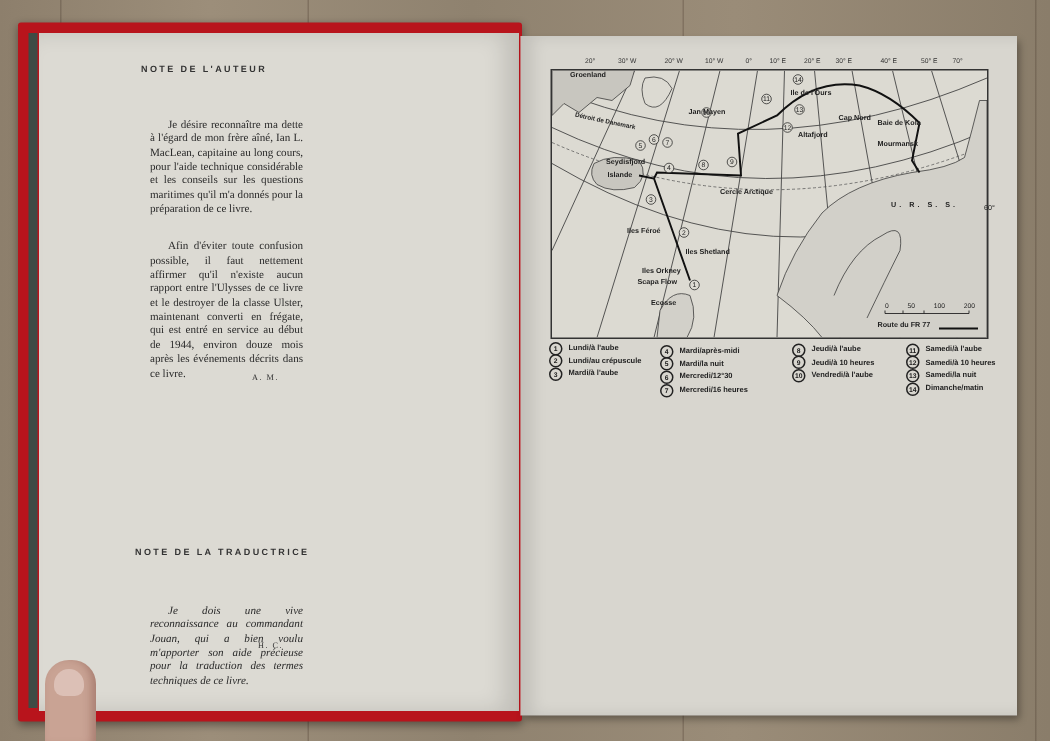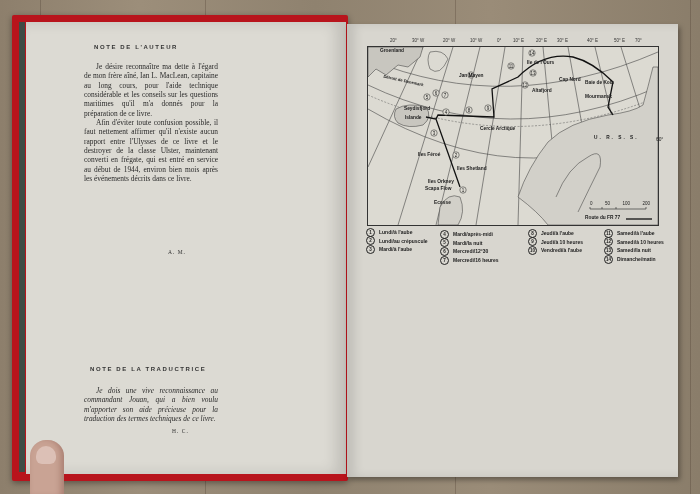--- a/index.html
+++ b/index.html
@@ -9,21 +9,21 @@
   .wood-line{position:absolute;top:0;bottom:0;width:1px;background:rgba(60,45,30,0.25);}
   .cover{position:absolute;left:12px;top:15px;width:336px;height:466px;background:#b8141c;border-radius:2px;
     box-shadow:0 2px 6px rgba(0,0,0,0.4);}
   .cover-inner{position:absolute;left:19px;top:22px;width:6px;height:450px;background:#3e4b45;}
   .page-left{position:absolute;left:26px;top:22px;width:320px;height:452px;background:#dcdad3;
     box-shadow:inset -10px 0 14px rgba(0,0,0,0.12);}
   .page-right{position:absolute;left:347px;top:24px;width:331px;height:453px;background:#d8d6cf;
     box-shadow:inset 8px 0 10px rgba(0,0,0,0.10), 2px 3px 5px rgba(0,0,0,0.35);}
   .heading{position:absolute;font-family:"Liberation Sans",sans-serif;font-size:6px;letter-spacing:1.6px;color:#333;font-weight:bold;}
   .para{position:absolute;font-size:7.4px;line-height:9.35px;color:#2a2a2a;text-align:justify;}
-  .para p{margin:0;text-indent:12px;}
+  .para p{margin:16px;text-indent:12px;}
   .italic{font-style:italic;}
   .sig{position:absolute;font-size:5.5px;color:#333;letter-spacing:1px;}
   .thumb{position:absolute;left:30px;top:440px;width:34px;height:60px;background:#c9a394;border-radius:16px 16px 4px 4px;
     box-shadow:inset -3px -2px 6px rgba(120,70,60,0.4);}
   .thumbnail-nail{position:absolute;left:36px;top:446px;width:20px;height:18px;background:#dcc0b6;border-radius:10px 10px 6px 6px;}
   .map{position:absolute;left:367px;top:46px;width:290px;height:178px;border:1px solid #333;background:#dcdad2;overflow:hidden;}
   .map svg{position:absolute;left:0;top:0;}
   .lon-labels{position:absolute;left:367px;top:38px;width:290px;height:8px;font-family:"Liberation Sans",sans-serif;font-size:4.5px;color:#333;}
   .lon-labels span{position:absolute;top:0;}
   .maplabel{position:absolute;font-family:"Liberation Sans",sans-serif;font-size:4.8px;font-weight:bold;color:#222;white-space:nowrap;}
@@ -43,21 +43,21 @@
 
 <div class="cover"></div>
 <div class="cover-inner"></div>
 
 <div class="page-left"></div>
 
 <div class="heading" style="left:94px;top:44px;">NOTE DE L'AUTEUR</div>
 
 <div class="para" style="left:84px;top:62px;width:134px;">
   <p>Je désire reconnaître ma dette à l'égard de mon frère aîné, Ian L. MacLean, capitaine au long cours, pour l'aide technique considérable et les conseils sur les questions maritimes qu'il m'a donnés pour la préparation de ce livre.</p>
-  <p>Afin d'éviter toute confusion possible, il faut nettement affirmer qu'il n'existe aucun rapport entre l'Ulysses de ce livre et le destroyer de la classe Ulster, maintenant converti en frégate, qui est entré en service au début de 1944, environ bien mois après les événements décrits dans ce livre.</p>
+  <p>Afin d'éviter toute confusion possible, il faut nettement affirmer qu'il n'existe aucun rapport entre l'Ulysses de ce livre et le destroyer de la classe Ulster, maintenant converti en frégate, qui est entré en service au début de 1944, environ douze mois après les événements décrits dans ce livre.</p>
 </div>
 <div class="sig" style="left:168px;top:249px;">A. M.</div>
 
 <div class="heading" style="left:90px;top:366px;">NOTE DE LA TRADUCTRICE</div>
 <div class="para italic" style="left:84px;top:386px;width:134px;">
   <p>Je dois une vive reconnaissance au commandant Jouan, qui a bien voulu m'apporter son aide précieuse pour la traduction des termes techniques de ce livre.</p>
 </div>
 <div class="sig" style="left:172px;top:428px;">H. C.</div>
 
 <div class="thumb"></div>

